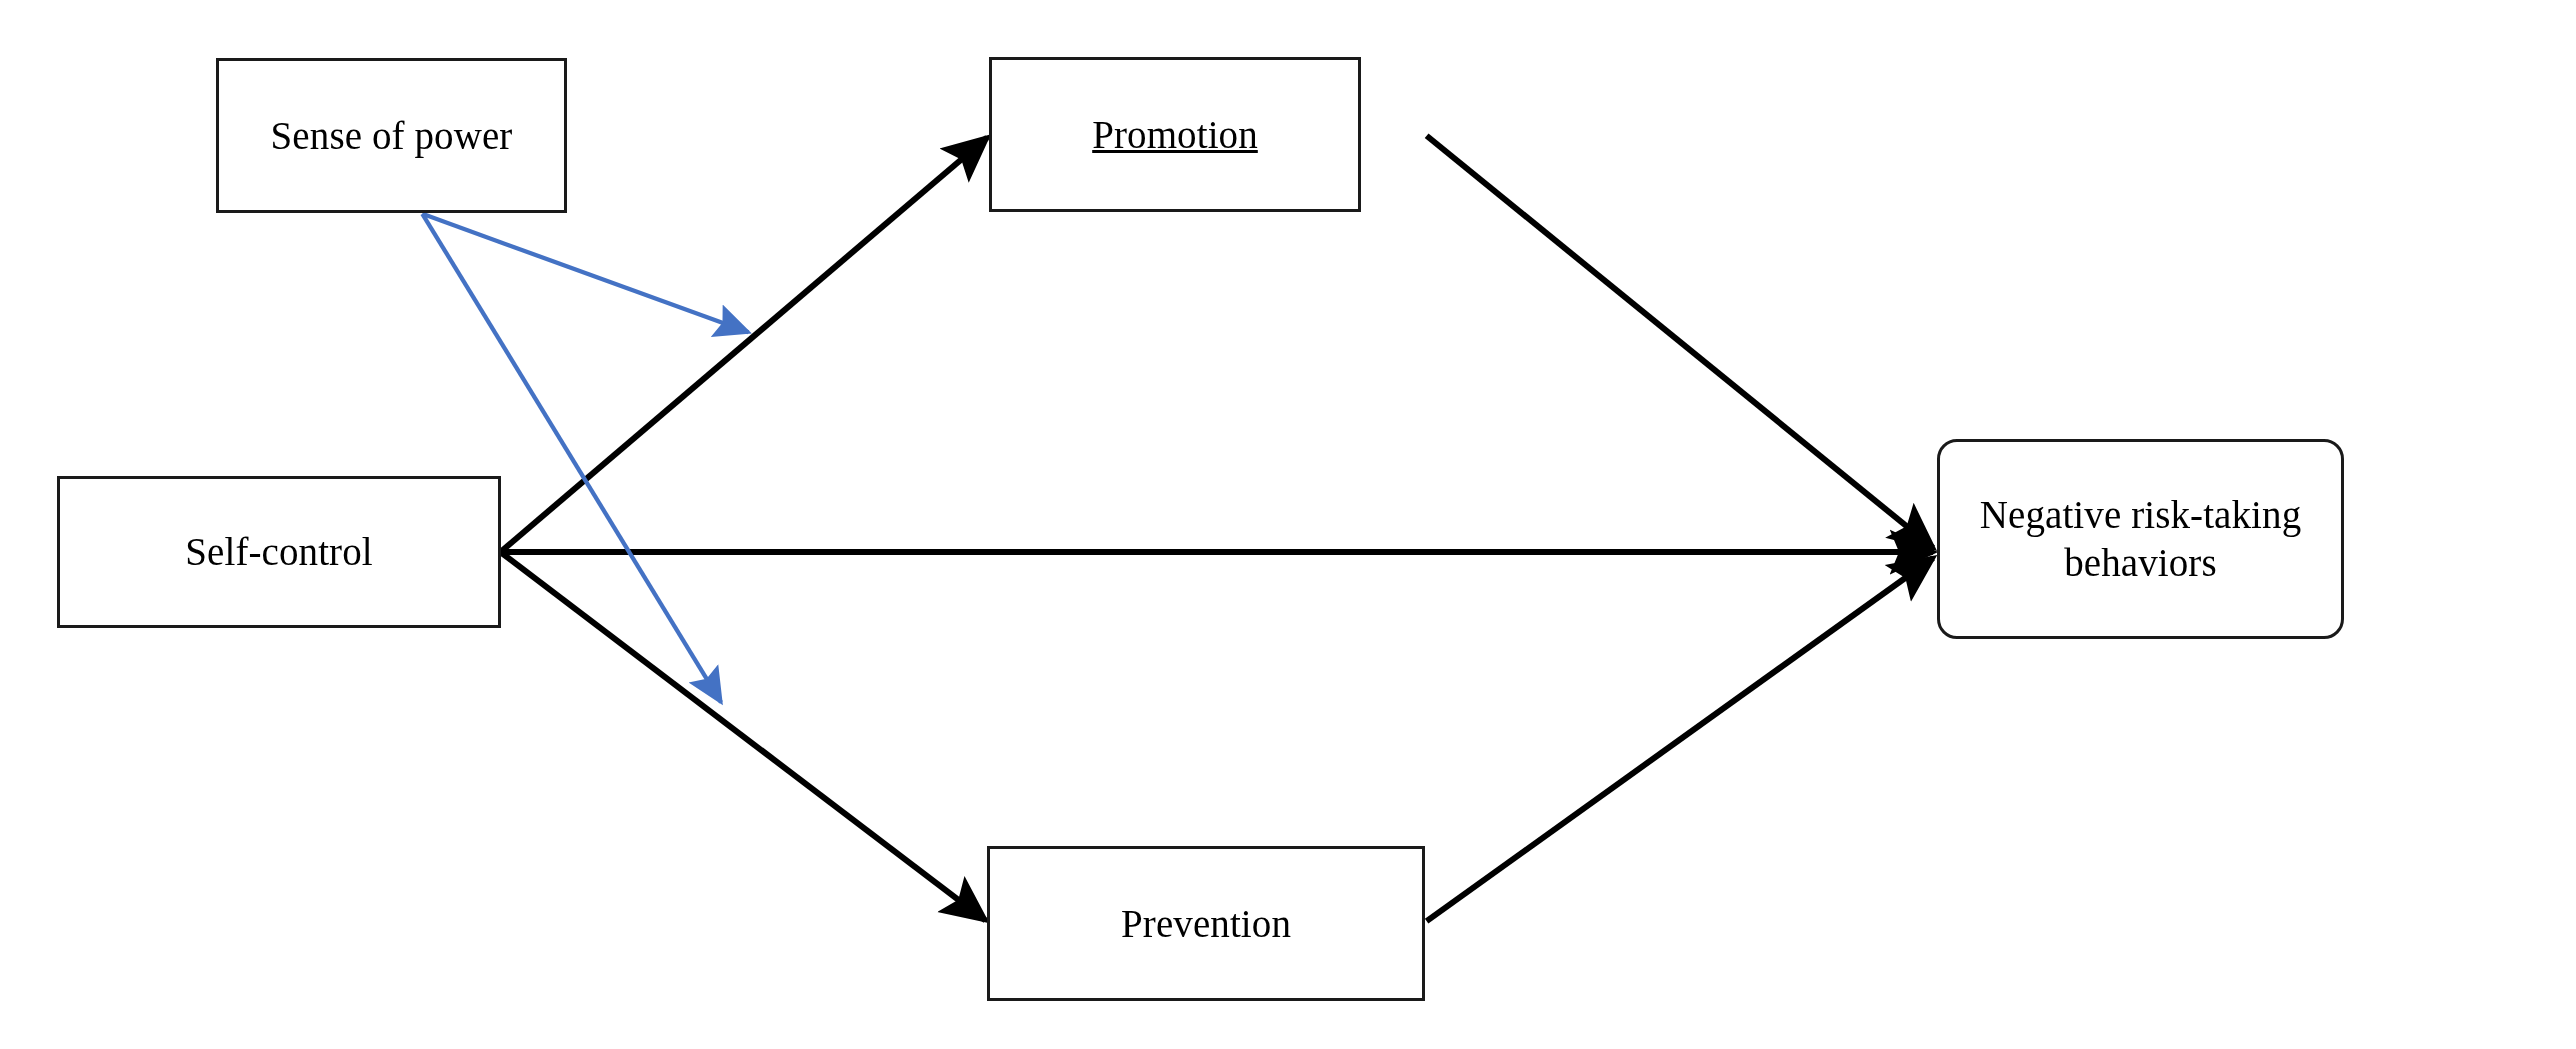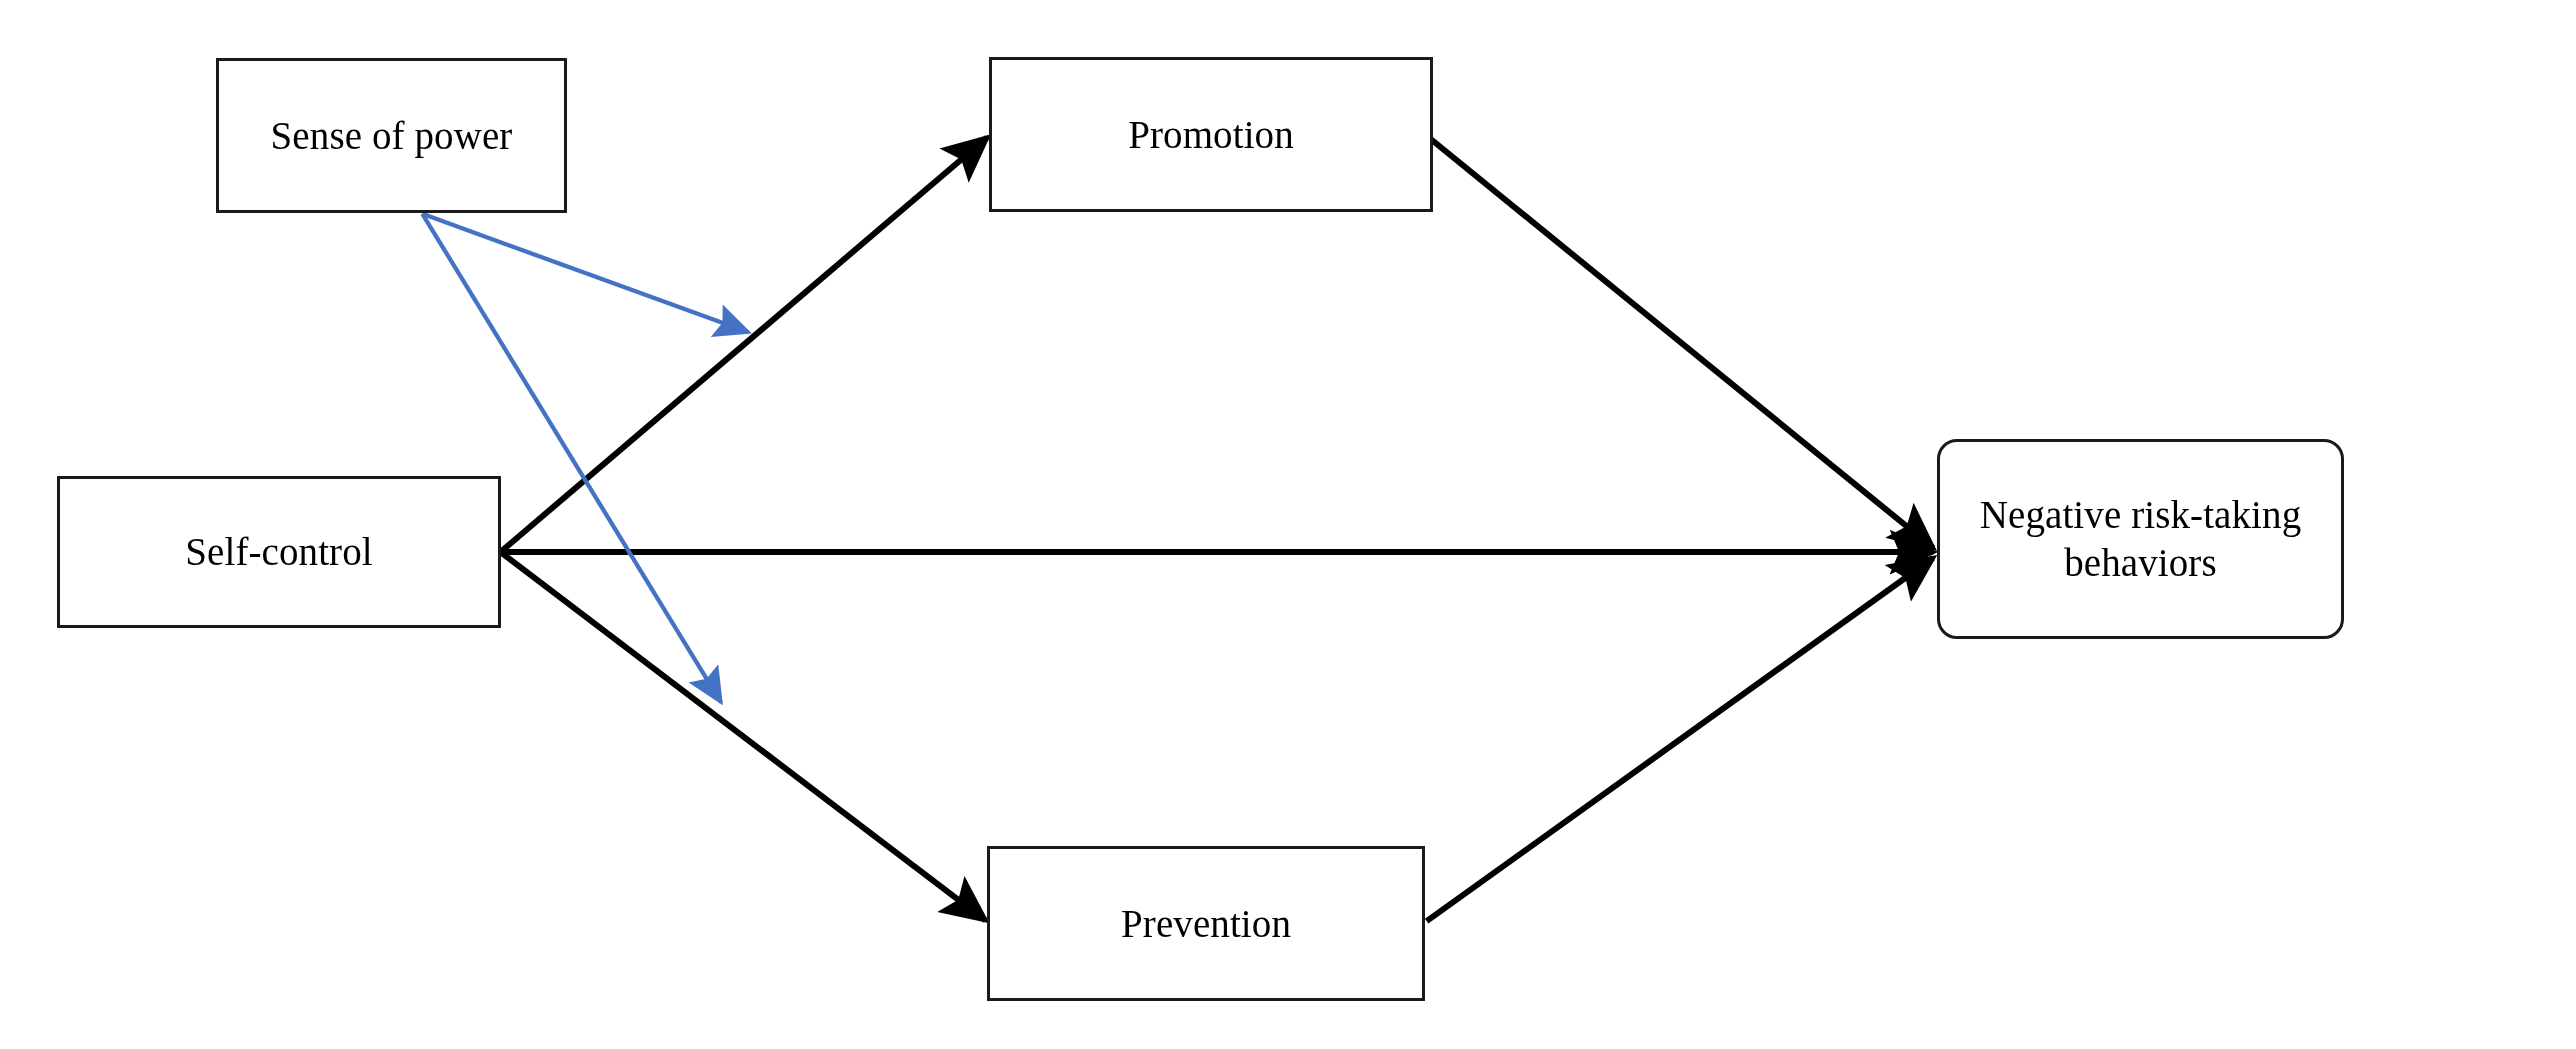--- a/index.html
+++ b/index.html
@@ -41,21 +41,21 @@
     font-family: "Liberation Serif", "DejaVu Serif", serif;
     font-size: 39px;
     line-height: 1.22;
     color: #000000;
     letter-spacing: 0.1px;
     padding: 0 8.6px;
     white-space: pre-line;
   }
   
   #node-sense-of-power   { left: 200px; top: 58px;  width: 351px; height: 155px; margin-left: 16px; }
-  #node-promotion        { left: 989px; top: 57px; width: 444px; height: 155px; }
+  #node-promotion        { left: 989px; top: 57px; width: 372px; height: 155px; text-decoration: underline; }
   #node-self-control     { left: 57px;  top: 476px; width: 444px; height: 152px; text-align: center; }
   #node-prevention       { left: 987px; top: 846px; width: 438px; height: 155px; align-items: center; }
   #node-negative-risk    { left: 1937px; top: 439px; width: 407px; height: 200px; border-radius: 20px; }
 </style>
 </head>
 <body>
 
 <div id="canvas">
 
   <svg id="edges" viewBox="0 0 3001 1223" width="2576" height="1050" xmlns="http://www.w3.org/2000/svg">

